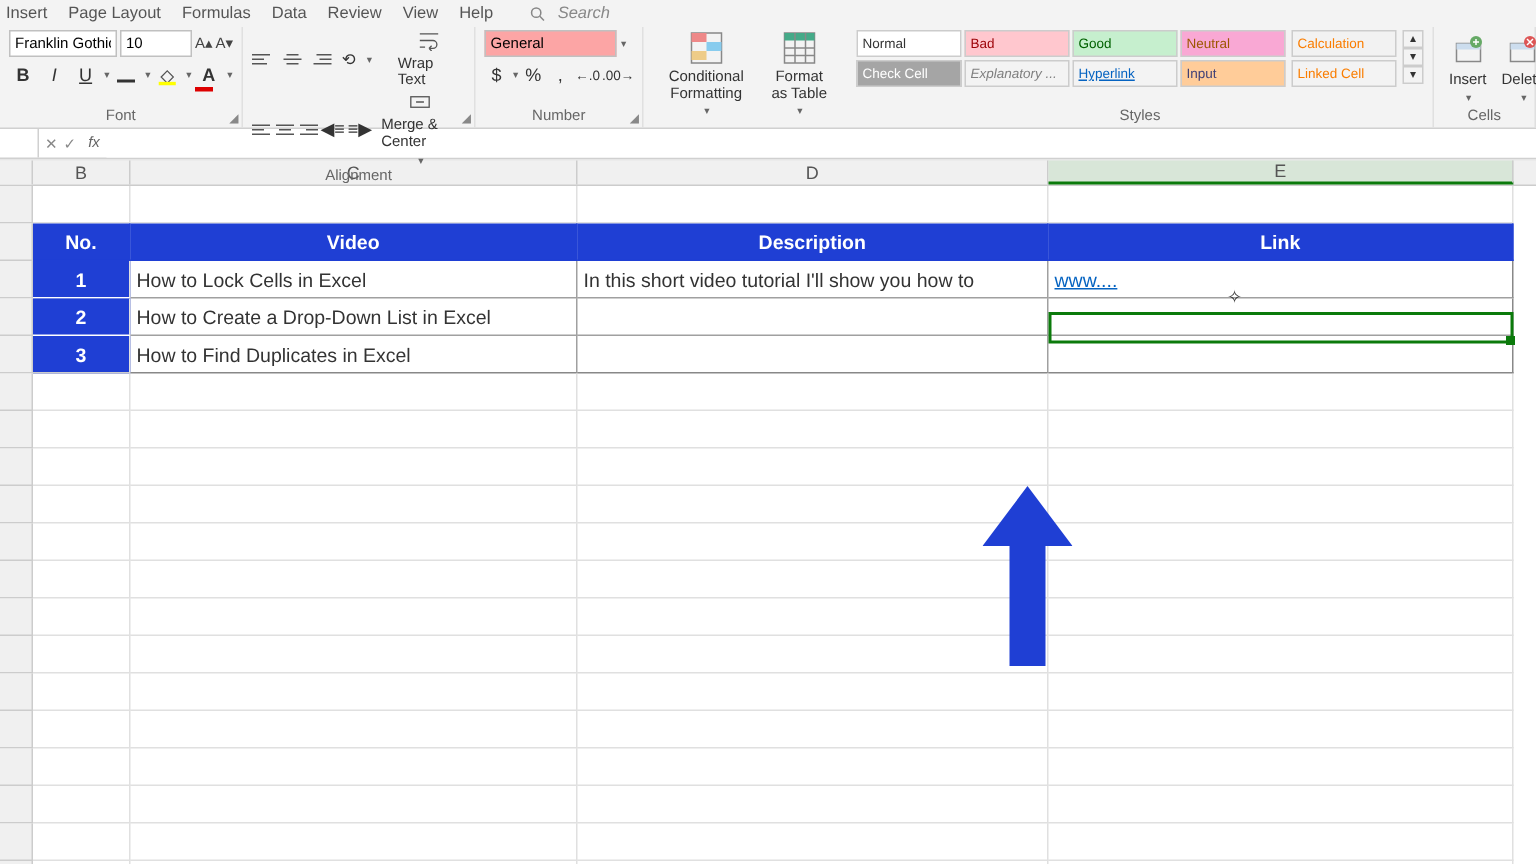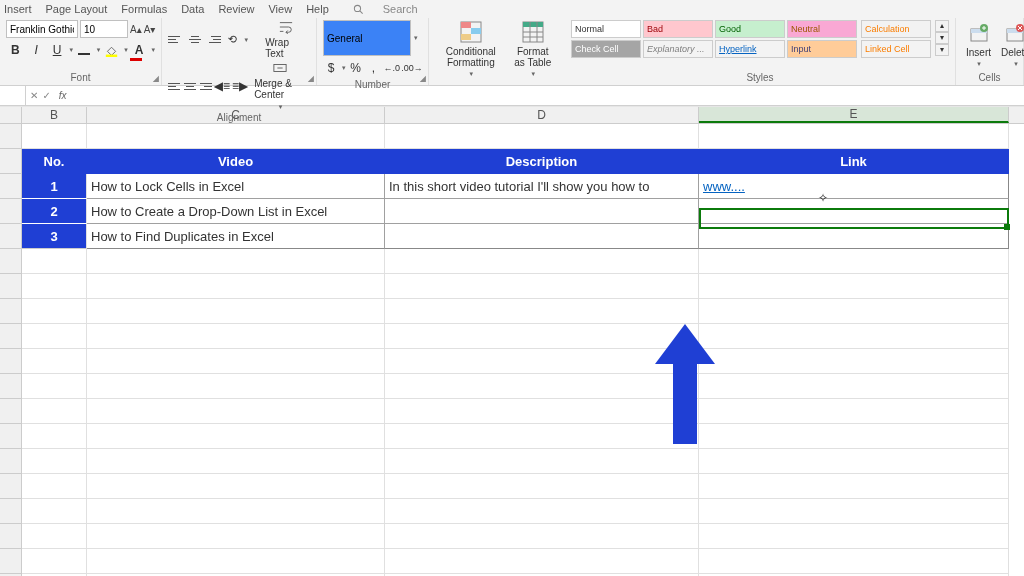--- a/index.html
+++ b/index.html
@@ -29,21 +29,21 @@
 .border-bottom-icon { border-bottom: 2px solid #333; width: 12px; height: 10px; }
 .font-color-icon { position: relative; font-weight: bold; }
 .font-color-underline { position: absolute; bottom: -1px; left: 0; width: 12px; height: 3px; background: #d00; }
 
 
 .align-icon { width: 18px; height: 16px; display: inline-flex; flex-direction: column; gap: 2px; justify-content: center; cursor: pointer; }
 .align-line { height: 1px; background: #555; }
 .merge-btn { border: none; background: transparent; font-size: 10px; padding: 0 4px; display: flex; align-items: center; gap: 3px; cursor: pointer; flex-direction: column; }
 
 
-.num-select { border: 1px solid #c0c0c0; background: #3b82f6; height: 36px; width: 88px; font-size: 10px; padding: 0 3px; }
+.num-select { border: 1px solid #c0c0c0; background: #fca5a5; height: 18px; width: 88px; font-size: 10px; padding: 0 3px; }
 
 
 .big-btn { display: flex; flex-direction: column; align-items: center; justify-content: center; padding: 0 4px; font-size: 10px; color: #333; cursor: pointer; gap: 2px; }
 .big-btn-icon { width: 24px; height: 24px; display: flex; align-items: center; justify-content: center; }
 
 
 .styles-group { flex: 1; }
 .styles-content { display: flex; gap: 4px; align-items: flex-start; }
 .style-grid { display: grid; grid-template-columns: repeat(4, 70px); grid-template-rows: repeat(2, 18px); gap: 2px; }
 .style-cell { border: 1px solid #ccc; font-size: 9px; padding: 1px 3px; display: flex; align-items: center; cursor: pointer; overflow: hidden; white-space: nowrap; }
@@ -111,21 +111,21 @@
 <body>
 
 <div class="menu-tabs">
   <span>Insert</span>
   <span>Page Layout</span>
   <span>Formulas</span>
   <span>Data</span>
   <span>Review</span>
   <span>View</span>
   <span>Help</span>
-  <span style="display:flex;align-items:center;gap:19px;margin-left:10px;color:#888;">
+  <span style="display:flex;align-items:center;gap:8px;margin-left:10px;color:#888;font-style:italic;">
     <svg width="11" height="11" viewBox="0 0 16 16">
         <circle cx="6.5" cy="6.5" r="4.5" fill="none" stroke="#888" stroke-width="1.5"></circle>
         <line x1="10" y1="10" x2="14" y2="14" stroke="#888" stroke-width="1.5"></line>
       </svg>
     <span>Search</span>
   </span>
 </div>
 
 <div class="ribbon">
 

